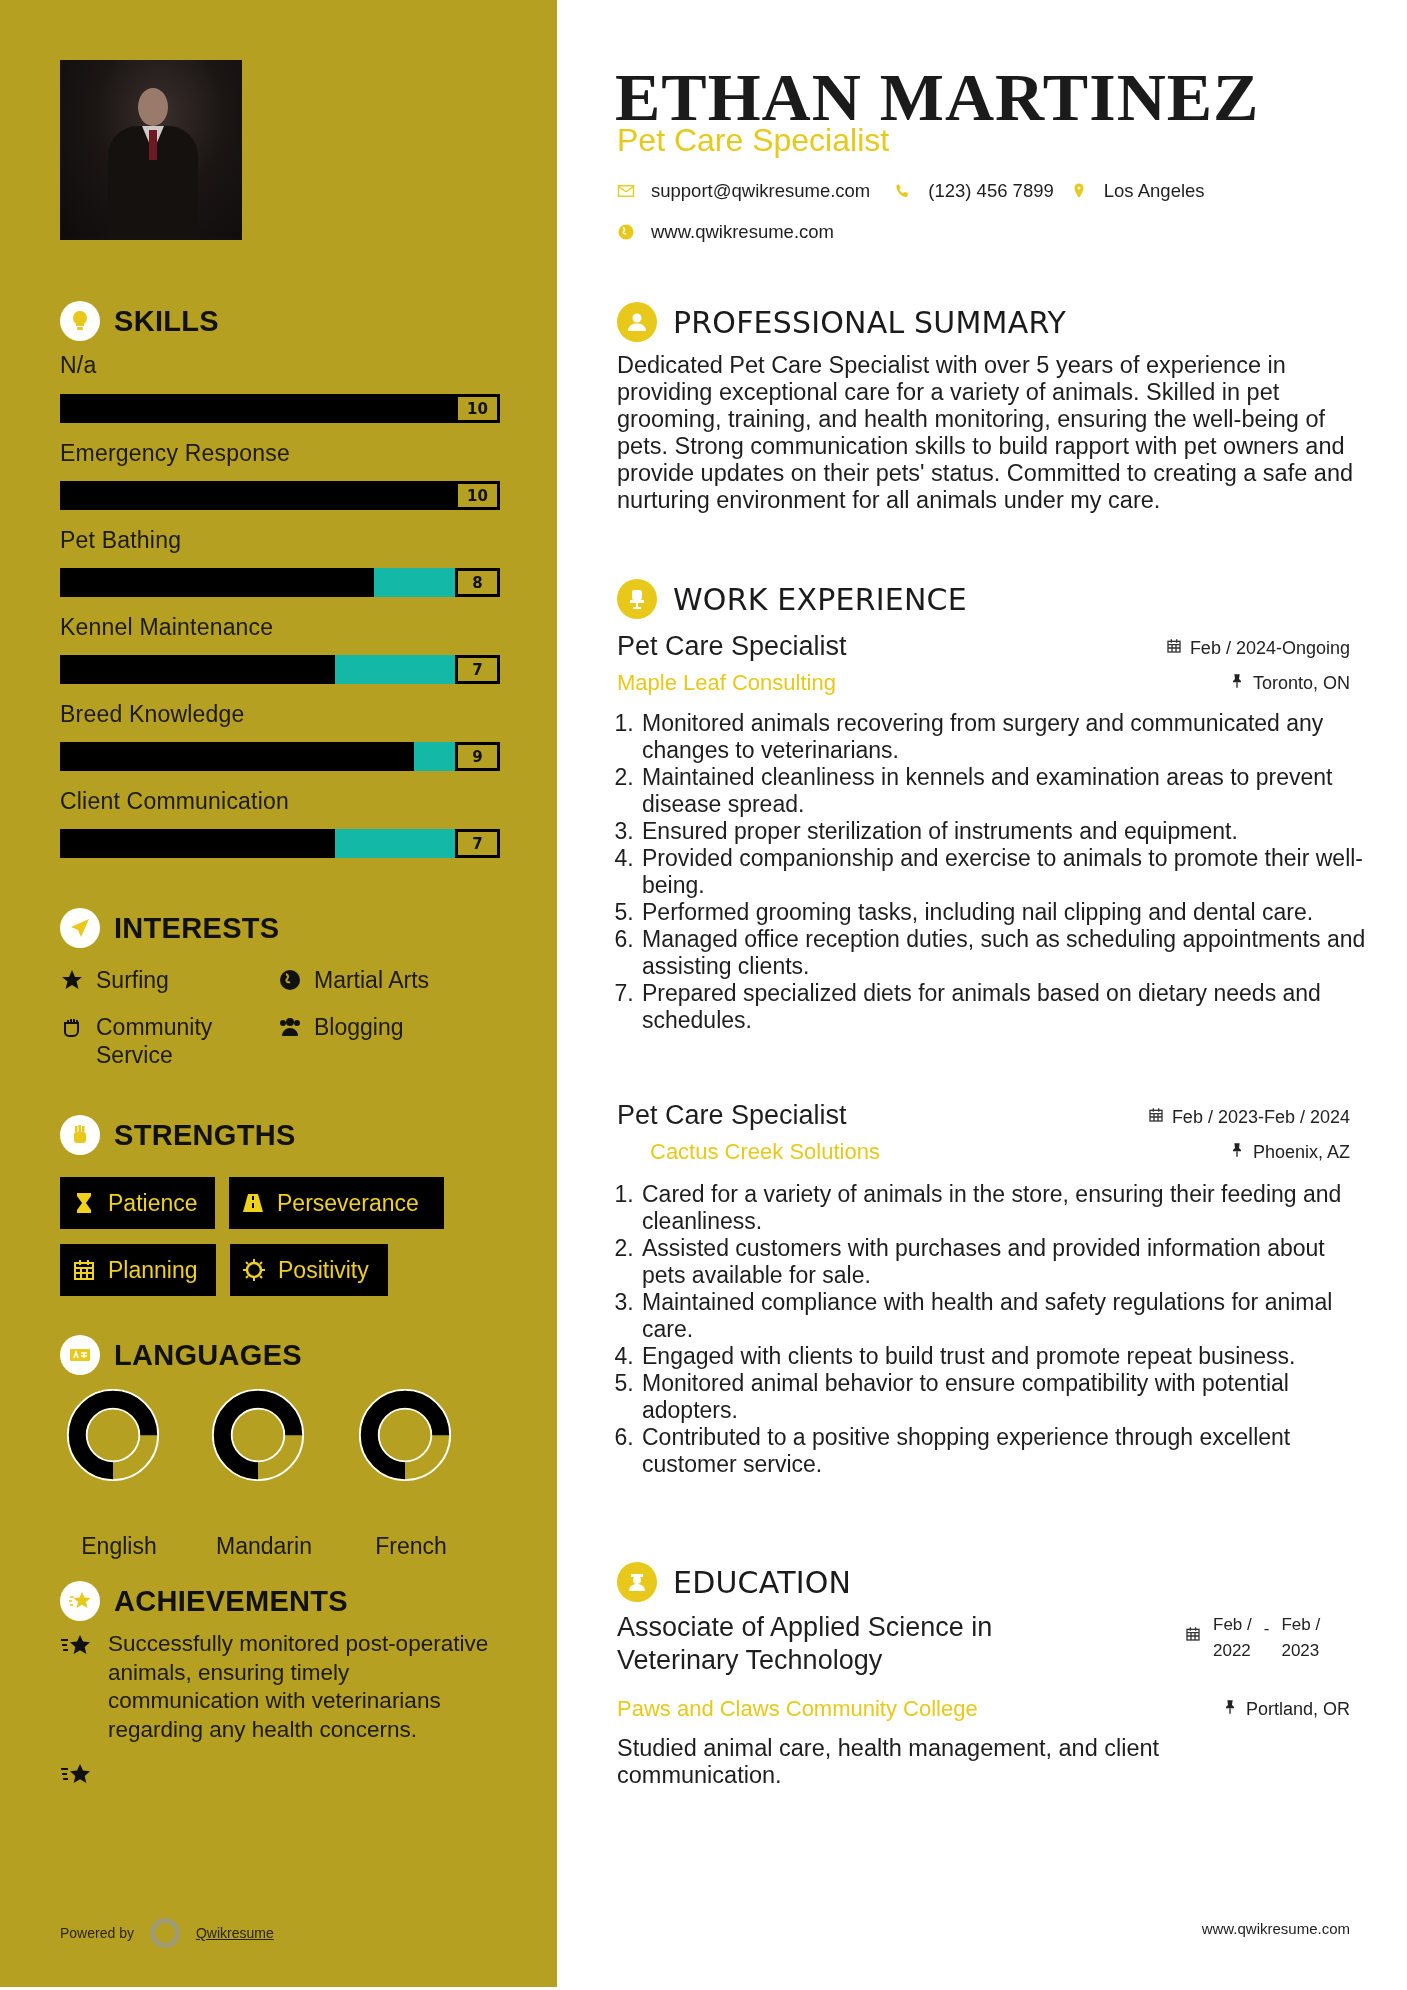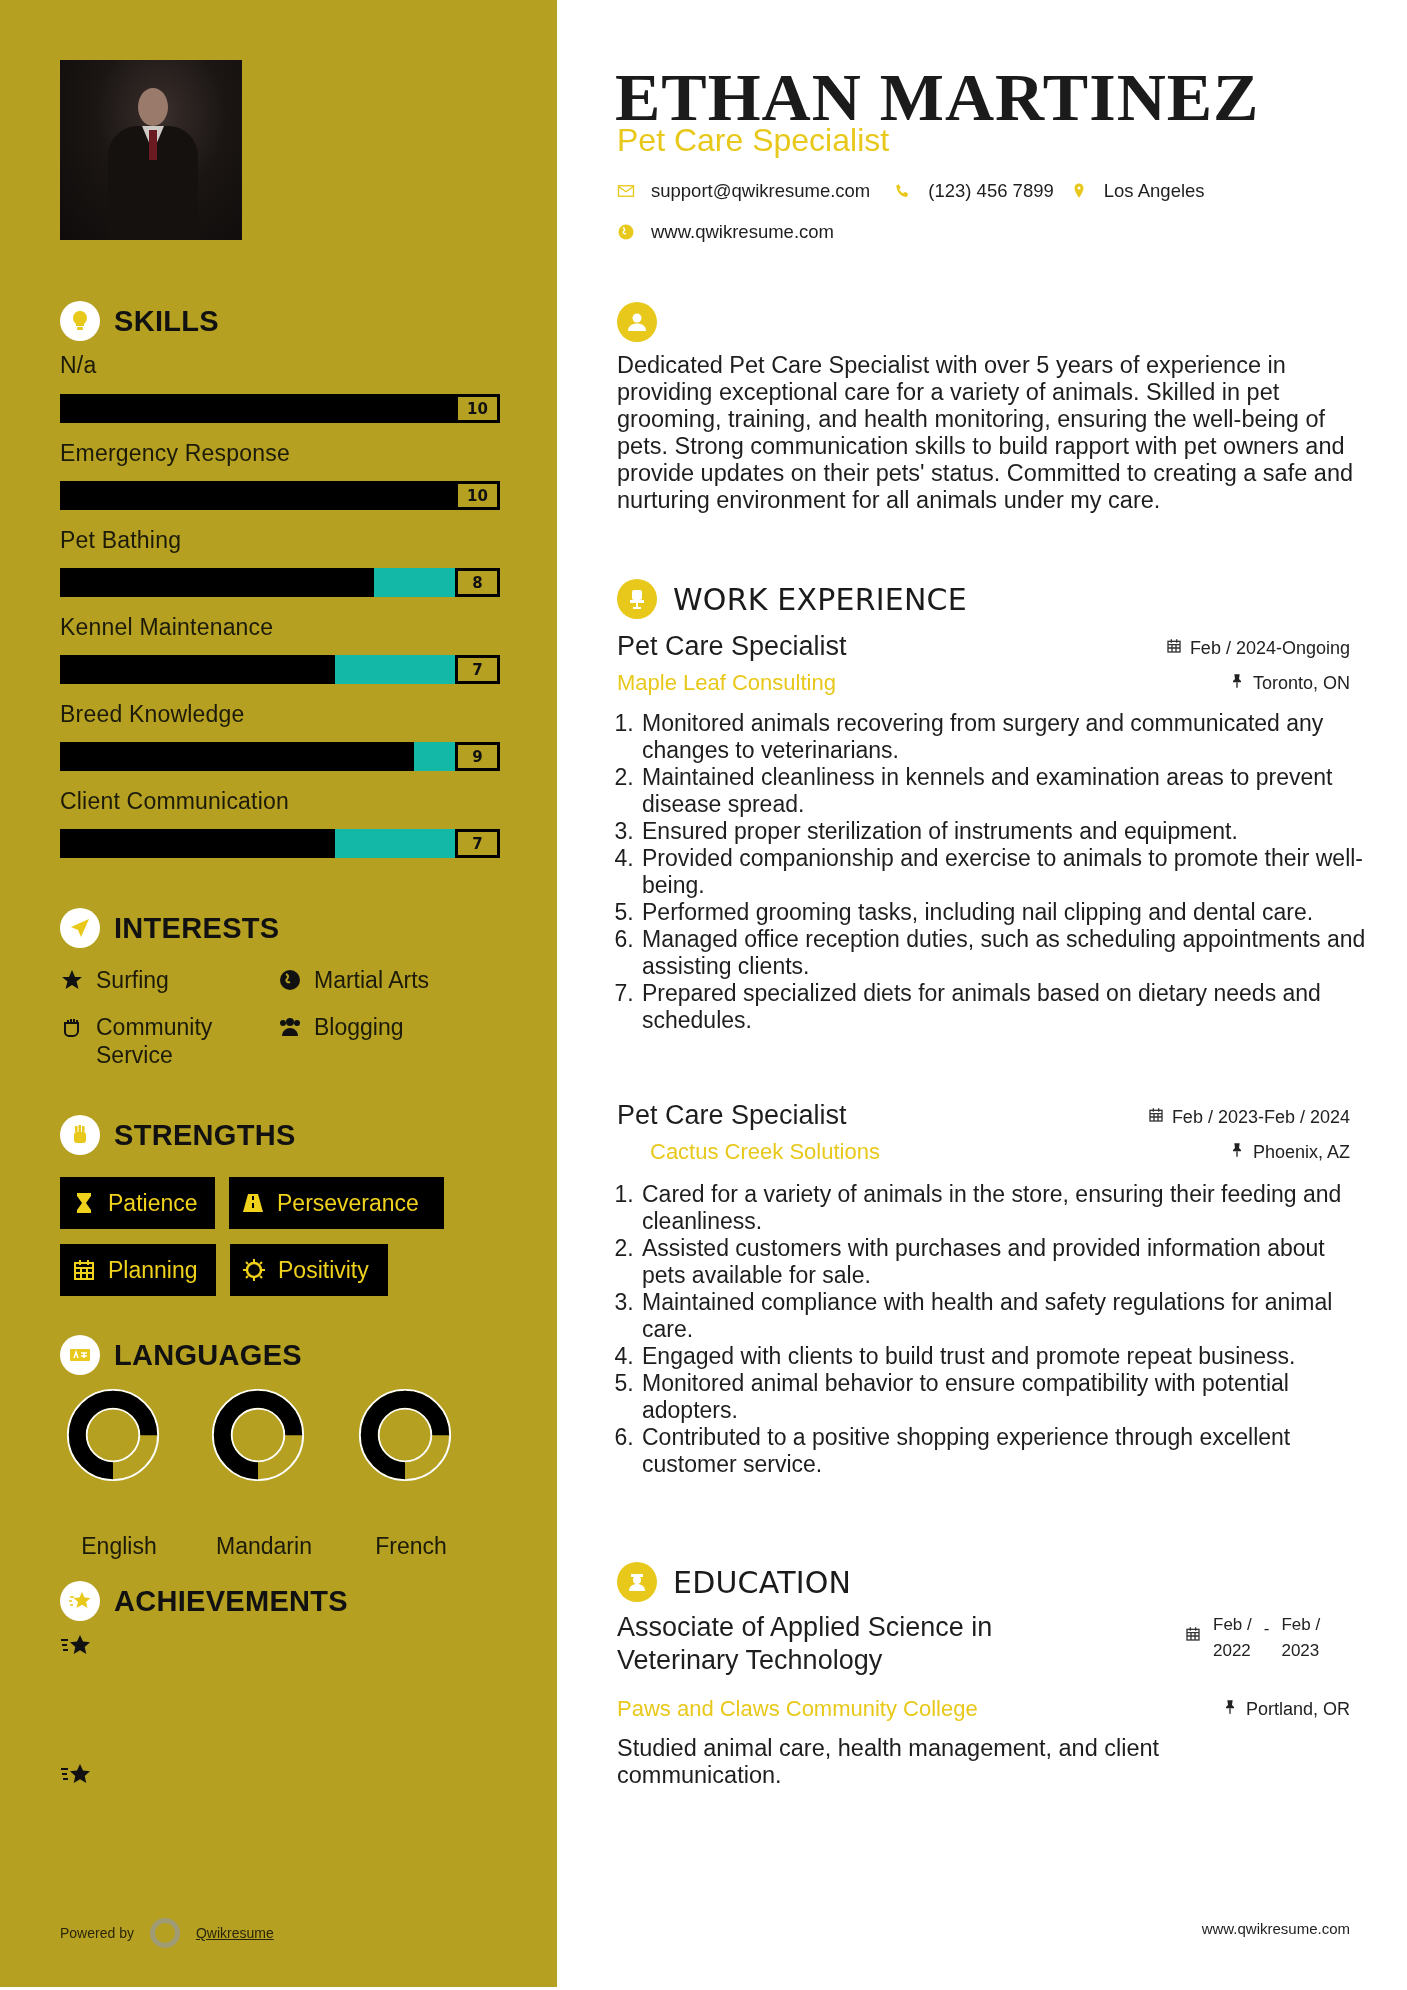--- a/index.html
+++ b/index.html
@@ -228,20 +228,21 @@
         <path d="M2 8h4M1 12h3M2 16h3" stroke="#e8c81a" stroke-width="1.5"></path>
       </svg>
   </span>
   <span class="sec-title">ACHIEVEMENTS</span>
 </div>
 <div class="abs ach" style="top:1630px">
   <svg viewBox="0 0 34 28">
       <path d="M20 3l3 6.5 7 .7-5.3 4.8 1.6 7L20 18.3 13.7 22l1.6-7L10 10.2l7-.7z" fill="#111"></path>
       <path d="M1 8h7M2 13h5M3 18h5" stroke="#111" stroke-width="2"></path>
     </svg>
+  <span>Successfully monitored post-operative animals, ensuring timely communication with veterinarians regarding any health concerns.</span>
 </div>
 <div class="abs ach" style="top:1759px">
   <svg viewBox="0 0 34 28">
       <path d="M20 3l3 6.5 7 .7-5.3 4.8 1.6 7L20 18.3 13.7 22l1.6-7L10 10.2l7-.7z" fill="#111"></path>
       <path d="M1 8h7M2 13h5M3 18h5" stroke="#111" stroke-width="2"></path>
     </svg>
 </div>
 
 <div class="abs powered">
   <span>Powered by</span>
@@ -276,20 +277,21 @@
   <span>www.qwikresume.com</span>
 </div>
 
 <div class="abs r-head" style="left:617px;top:302px">
   <span class="r-icon">
     <svg viewBox="0 0 24 24">
         <circle cx="12" cy="8" r="4.5" fill="#fff"></circle>
         <path d="M3 21c0-5 4-7.5 9-7.5s9 2.5 9 7.5z" fill="#fff"></path>
       </svg>
   </span>
+  <span class="r-title">PROFESSIONAL SUMMARY</span>
 </div>
 <div class="abs para" style="left:617px;top:352px">Dedicated Pet Care Specialist with over 5 years of experience in providing exceptional care for a variety of animals. Skilled in pet grooming, training, and health monitoring, ensuring the well-being of pets. Strong communication skills to build rapport with pet owners and provide updates on their pets' status. Committed to creating a safe and nurturing environment for all animals under my care.</div>
 
 <div class="abs r-head" style="left:617px;top:579px">
   <span class="r-icon">
     <svg viewBox="0 0 24 24">
         <rect x="7" y="3" width="10" height="10" rx="2" fill="#fff"></rect>
         <rect x="5" y="13" width="14" height="3" fill="#fff"></rect>
         <path d="M12 16v4M8 21h8" stroke="#fff" stroke-width="2"></path>
       </svg>

